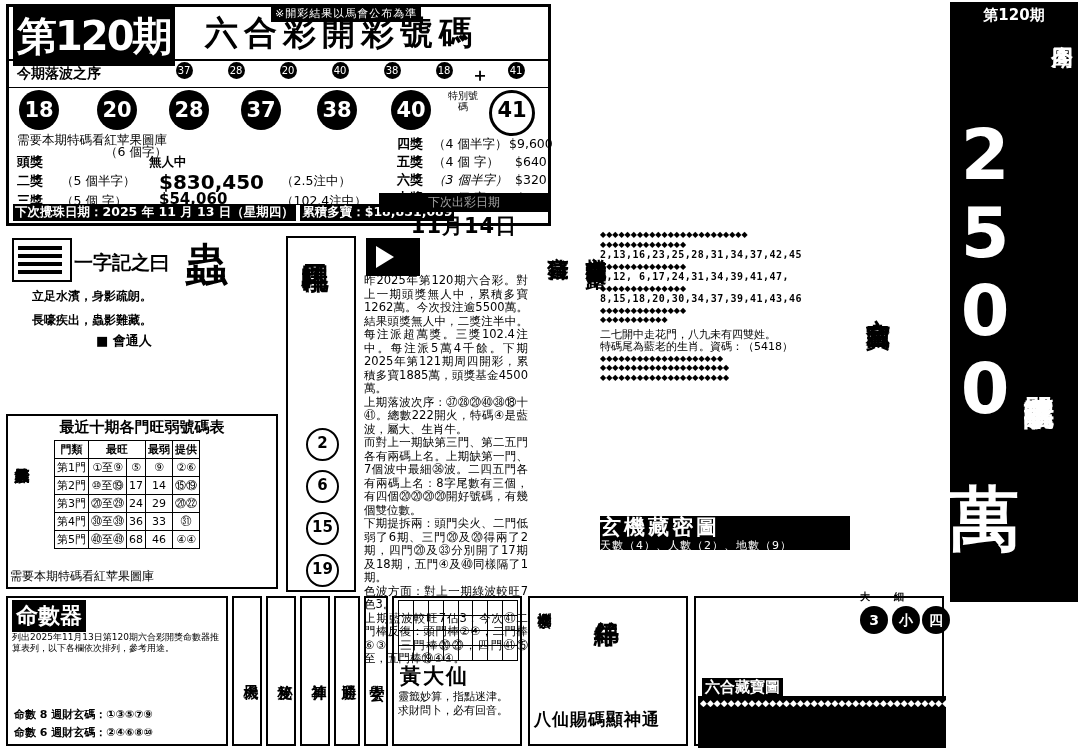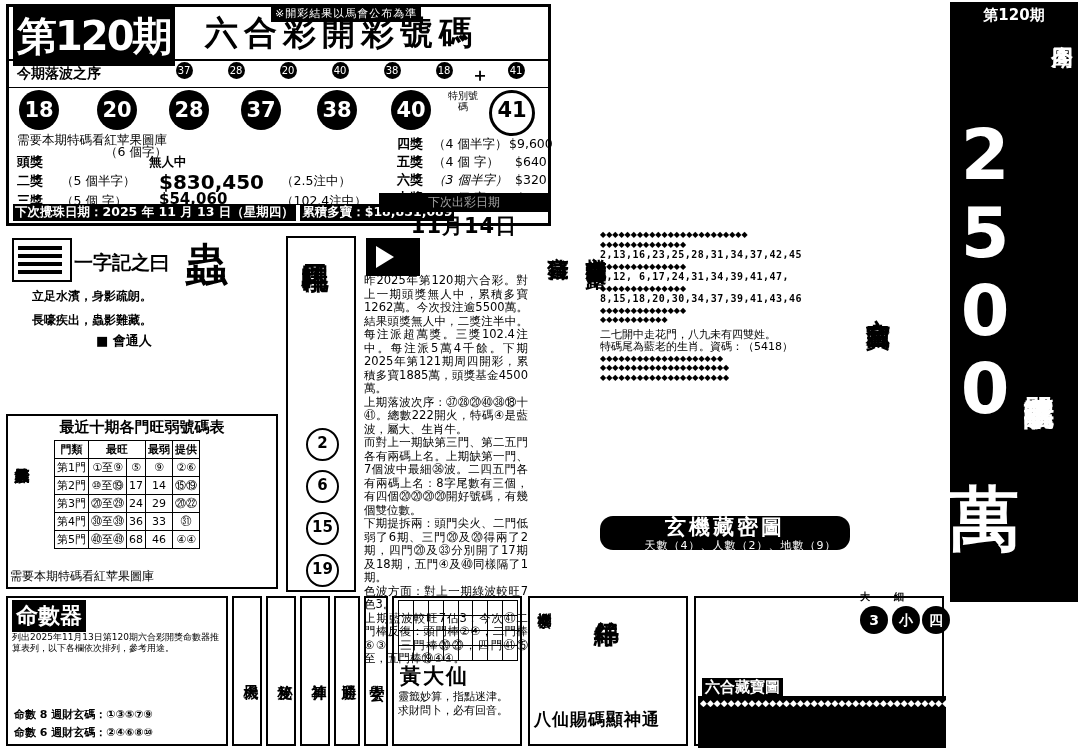--- a/index.html
+++ b/index.html
@@ -97,23 +97,23 @@
 
   
   #vs1{left:538px;top:240px;width:34px;height:350px;font-size:21px;font-weight:bold;}
   #vs2{left:576px;top:240px;width:34px;height:350px;font-size:21px;font-weight:bold;}
   #vs3{left:860px;top:300px;width:34px;height:260px;font-size:24px;font-weight:bold;}
 
   
   #numlist{left:600px;top:230px;width:250px;height:290px;font-size:10.5px;line-height:12.5px;}
   .numline{font-family:"DejaVu Sans Mono",monospace;font-size:10px;font-weight:bold;letter-spacing:0.5px;}
 
-  #redbox{left:600px;top:516px;width:250px;height:34px;background:#000;color:#fff;text-align:center;border-radius:13px;}
+  #redbox{left:600px;top:516px;width:250px;height:34px;background:#000;color:#fff;}
   #redbox .rb1{font-size:21px;font-weight:bold;letter-spacing:3px;line-height:22px;}
-  #redbox .rb2{font-size:11px;letter-spacing:1px;padding-left:31px;}
+  #redbox .rb2{font-size:11px;letter-spacing:1px;}
 
   
   #fate{left:6px;top:596px;width:222px;height:150px;border:2px solid #000;}
   #fate-title{position:absolute;left:4px;top:2px;font-size:22px;font-weight:bold;background:#000;color:#fff;padding:1px 4px;}
   #fate-body{position:absolute;left:4px;top:34px;width:212px;font-size:9px;line-height:11px;}
   .fate-line{font-size:11px;font-weight:bold;margin-top:3px;}
 
   
   .vstrip{border:2px solid #000;font-size:15px;font-weight:bold;writing-mode:vertical-rl;
           text-orientation:upright;text-align:center;padding-top:4px;}

